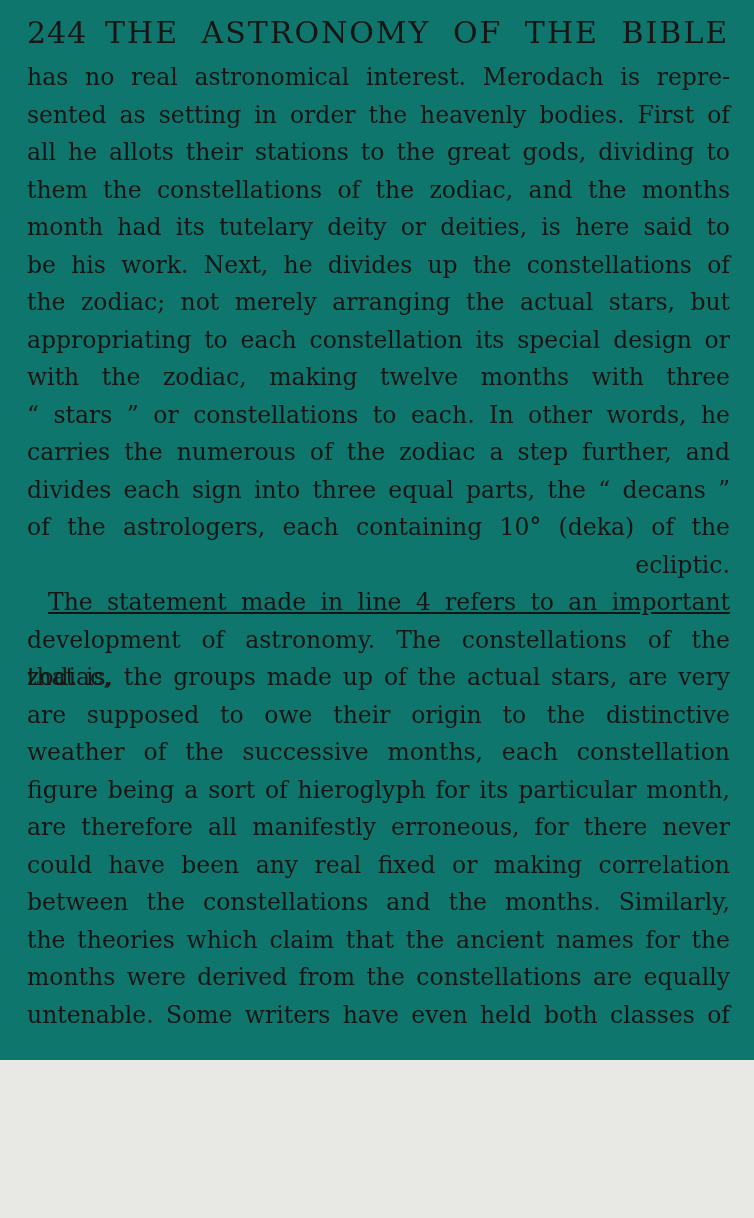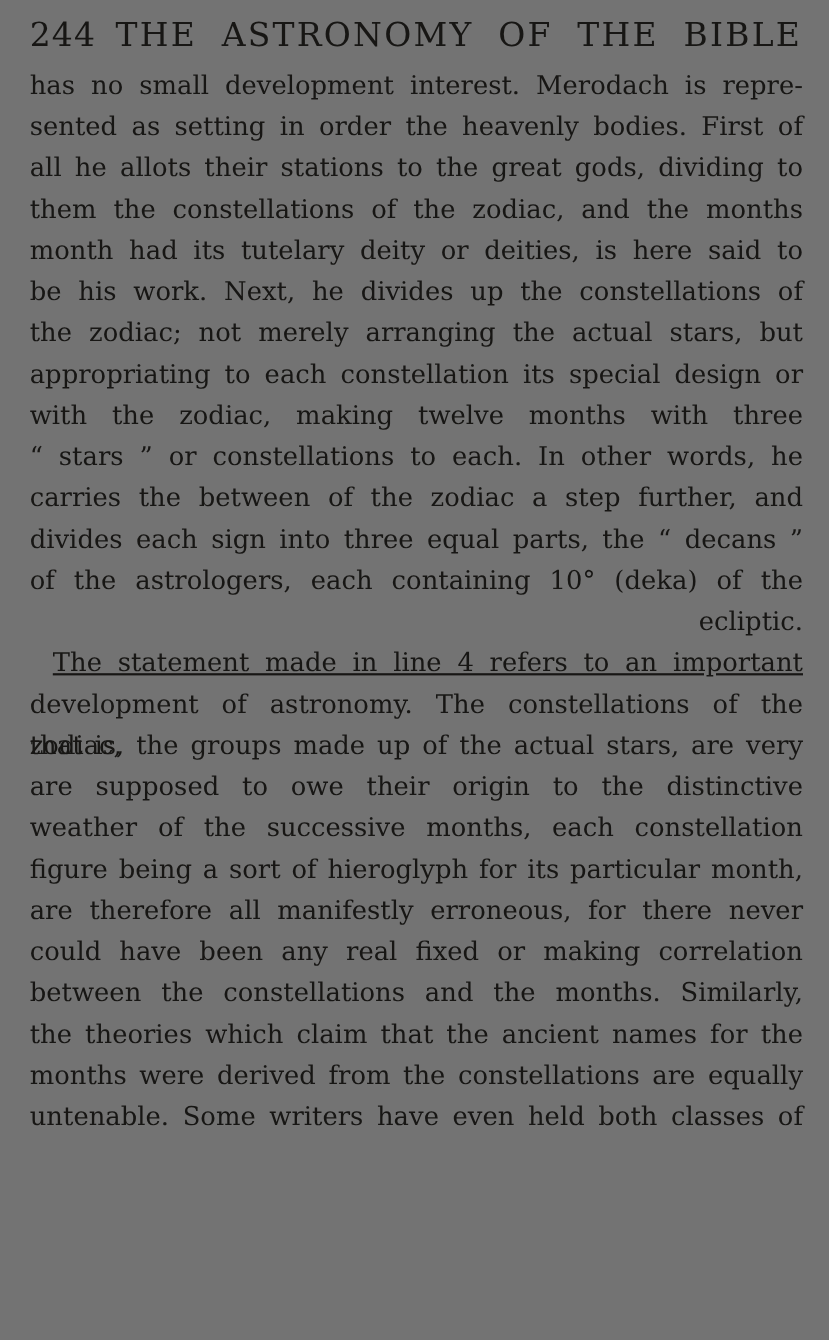--- a/index.html
+++ b/index.html
@@ -3,23 +3,23 @@
 <meta charset="utf-8">
 <style>
   html, body {
     margin: 0;
     padding: 0;
     background: #e8e8e4;
   }
   .page {
     position: relative;
     width: 754px;
-    height: 1218px;
+    height: 1060px;
     margin: 0 auto;
-    background: #737373;
+    background: #0f766e;
     color: #171614;
     font-family: "DejaVu Serif", "Liberation Serif", serif;
     overflow: hidden;
     box-sizing: border-box;
   }
   .running-head {
     display: flex;
     align-items: baseline;
     padding: 14px 24px 0 27px;
     font-size: 30px;
@@ -64,31 +64,31 @@
 </style>
 </head>
 <body>
 
 <div class="page">
   <div class="running-head">
     <span class="page-number">244</span>
     <span class="head-title">THE ASTRONOMY OF THE BIBLE</span>
   </div>
   <div class="page-body">
-      <div class="line just"><span>has no small development interest.  Merodach is repre-</span></div>
+      <div class="line just"><span>has no real astronomical interest.  Merodach is repre-</span></div>
       <div class="line just"><span>sented as setting in order the heavenly bodies.  First of</span></div>
       <div class="line just"><span>all he allots their stations to the great gods, dividing to</span></div>
       <div class="line just"><span>them the constellations of the zodiac, and the months</span></div>
       <div class="line just"><span>month had its tutelary deity or deities, is here said to</span></div>
       <div class="line just"><span>be his work.  Next, he divides up the constellations of</span></div>
       <div class="line just"><span>the zodiac; not merely arranging the actual stars, but</span></div>
       <div class="line just"><span>appropriating to each constellation its special design or</span></div>
       <div class="line just"><span>with the zodiac, making twelve months with three</span></div>
       <div class="line just"><span>“ stars ” or constellations to each.  In other words, he</span></div>
-      <div class="line just"><span>carries the between of the zodiac a step further, and</span></div>
+      <div class="line just"><span>carries the numerous of the zodiac a step further, and</span></div>
       <div class="line just"><span>divides each sign into three equal parts, the “ decans ”</span></div>
       <div class="line just"><span>of the astrologers, each containing 10° (</span><span class="it">deka</span><span>) of the</span></div>
       <div class="line"><span>ecliptic.</span></div>
       <div class="line just ind"><span>The statement made in line 4 refers to an important</span></div>
       <div class="line just"><span>development of astronomy.  The </span><span class="it">constellations</span><span> of the zodiac,</span></div>
       <div class="line just"><span>that is, the groups made up of the actual stars, are very</span></div>
       <div class="line just"><span>are supposed to owe their origin to the distinctive</span></div>
       <div class="line just"><span>weather of the successive months, each constellation</span></div>
       <div class="line just"><span>figure being a sort of hieroglyph for its particular month,</span></div>
       <div class="line just"><span>are therefore all manifestly erroneous, for there never</span></div>

